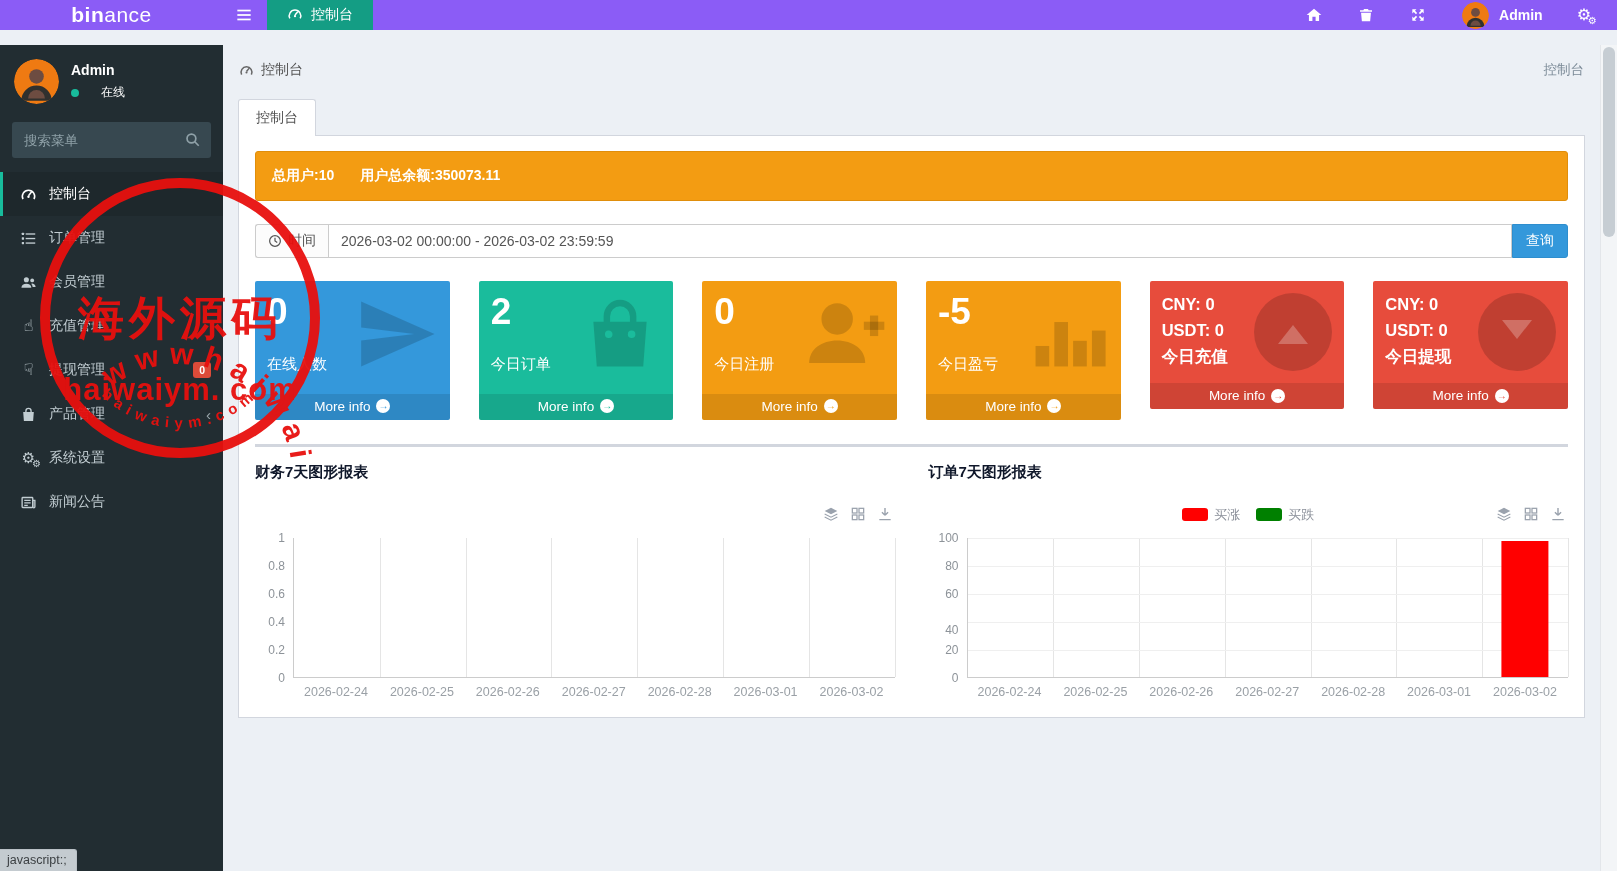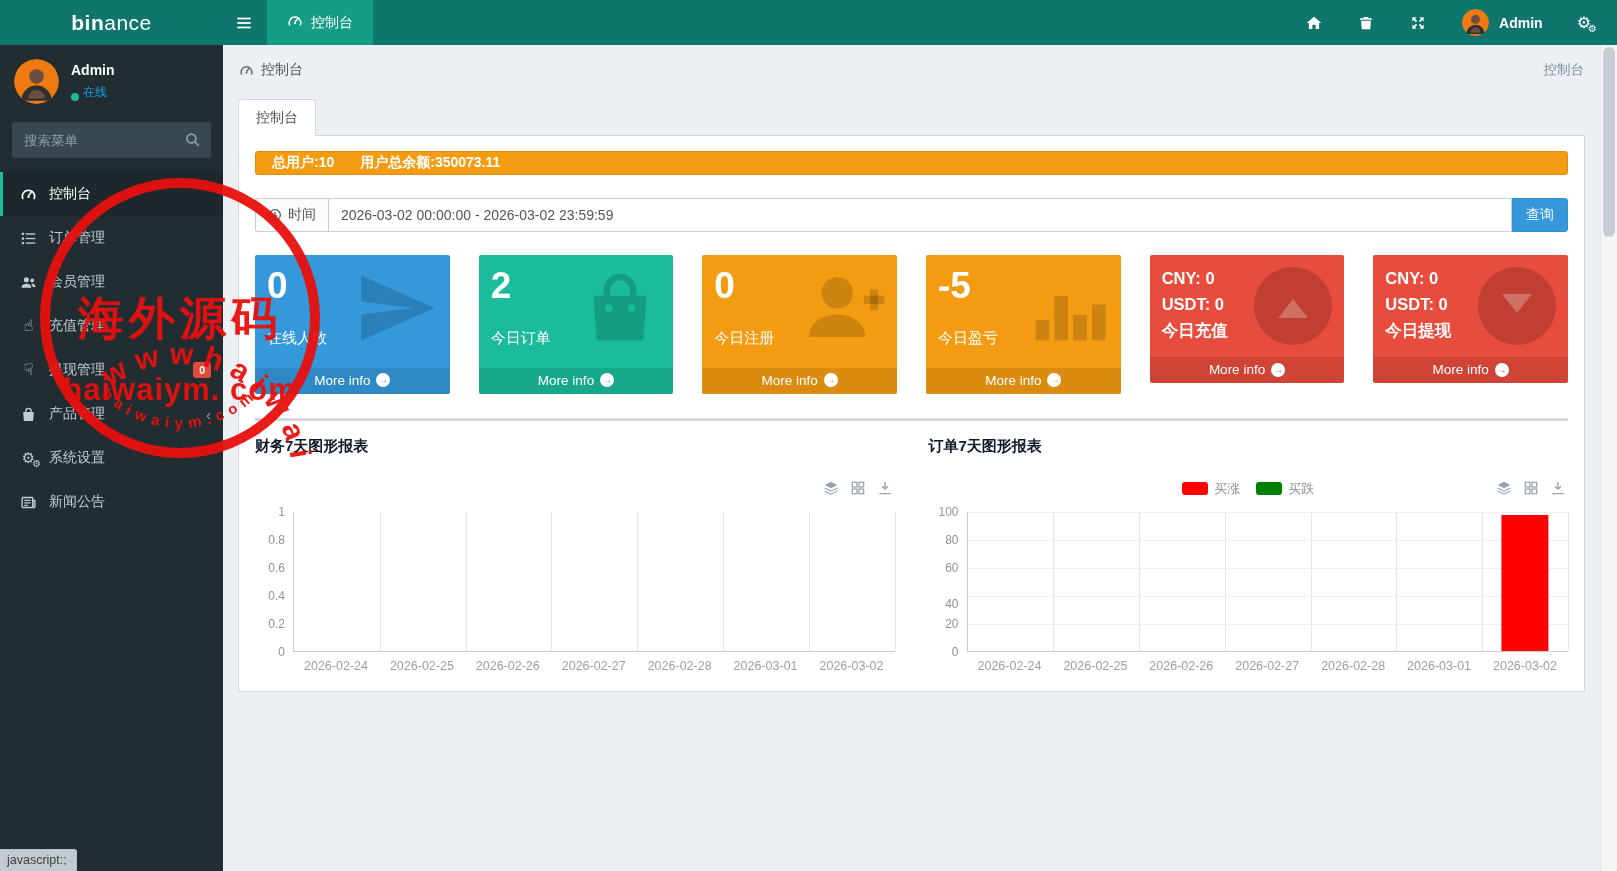--- a/index.html
+++ b/index.html
@@ -1,22 +1,22 @@
 <!DOCTYPE html>
 <html><head>
 <meta charset="utf-8">
 <style>
   * { margin:0; padding:0; box-sizing:border-box; }
   html,body { width:1617px; height:871px; overflow:hidden;
     font-family:"Liberation Sans","DejaVu Sans",sans-serif; background:#ecf0f5; }
   .app { position:relative; width:1617px; height:871px; }
 
   
-  .navbar { position:absolute; top:0; left:0; right:0; height:45px;
-    background:#0f766e; display:flex; align-items:stretch; color:#fff; z-index:5; }
+  .navbar { position:absolute; top:0; left:0; right:0; height:30px;
+    background:#8b5cf6; display:flex; align-items:stretch; color:#fff; z-index:5; }
   .logo { width:223px; display:flex; align-items:center; justify-content:center;
     font-size:21px; letter-spacing:.5px; cursor:pointer; }
   .logo b { font-weight:700; } .logo span { font-weight:300; }
   .nav-left { display:flex; align-items:stretch; }
   .hamburger { width:44px; display:flex; align-items:center; justify-content:center; cursor:pointer; }
   .hamburger svg { width:17px; height:17px; }
   .nav-tab { display:flex; align-items:center; gap:8px; padding:0 20px;
     background:#149d84; font-size:14px; cursor:pointer; }
   .nav-tab svg { width:16px; height:16px; }
   .nav-right { margin-left:auto; display:flex; align-items:center; gap:34px; padding-right:26px; }
@@ -27,21 +27,21 @@
   .nav-user span { font-size:14px; font-weight:700; }
   .gears { position:relative; font-family:"DejaVu Sans",sans-serif; font-size:16px; line-height:1; cursor:pointer; }
   .gears i { position:absolute; font-style:normal; font-size:10px; right:-6px; bottom:-3px; }
 
   
   .sidebar { position:absolute; top:45px; left:0; width:223px; bottom:0;
     background:#222d32; color:#fff; z-index:4; }
   .user-panel { display:flex; align-items:center; gap:12px; padding:14px 14px 16px; }
   .avatar { width:45px; height:45px; border-radius:50%; overflow:hidden; flex:0 0 auto; }
   .user-name { font-size:14px; font-weight:700; margin-bottom:6px; }
-  .user-status { font-size:12px; color:#0ea5e9; display:flex; align-items:flex-end; gap:4px; }
+  .user-status { font-size:12px; color:#ffffff; display:flex; align-items:center; gap:22px; }
   .dot { width:8px; height:8px; border-radius:50%; background:#18bc9c; display:inline-block; }
   .search-wrap { margin:2px 12px 14px; position:relative; }
   .search-wrap input { width:100%; height:36px; background:#374850; border:none; border-radius:3px;
     color:#cfd8dc; font-size:13.5px; padding:0 34px 0 12px; outline:none; }
   .search-wrap input::placeholder { color:#8fa1a8; }
   .search-wrap .search-ic { position:absolute; right:10px; top:9px; width:17px; height:17px; color:#8fa1a8; cursor:pointer; }
   .menu { list-style:none; }
   .menu li { display:flex; align-items:center; gap:11px; height:44px; padding-left:16px; padding-right:12px;
     font-size:14px; color:#c2cdd2; cursor:pointer; border-left:3px solid transparent; position:relative; }
   .menu li.active { background:#1e282c; color:#fff; border-left-color:#18bc9c; }
@@ -58,21 +58,21 @@
     padding:16px 16px 12px; color:#555; font-size:14px; }
   .bc-left { display:flex; align-items:center; gap:7px; }
   .bc-left svg { width:15px; height:15px; color:#666; }
   .bc-right { color:#7b8a97; font-size:13.5px; }
   .tabs { margin:8px 15px 0; border-bottom:1px solid #d2d6de; display:flex; }
   .tab { background:#fff; border:1px solid #d2d6de; border-bottom:none; border-radius:3px 3px 0 0;
     padding:9px 17px; font-size:14px; color:#555; margin-bottom:-1px; cursor:pointer; position:relative; z-index:1; }
   .panel { background:#fff; margin:0 15px; border:1px solid #d2d6de; border-top:none; padding:15px 16px 18px; }
 
   .alert { background:#f39c12; border:1px solid #e08e0b; border-radius:3px; color:#fff;
-    padding:2px 16px; font-size:14px; font-weight:700; display:flex; gap:26px; }
+    padding:15px 16px; font-size:14px; font-weight:700; display:flex; gap:26px; }
 
   .filter { display:flex; margin-top:23px; height:34px; }
   .addon { display:flex; align-items:center; gap:6px; border:1px solid #ccc; border-right:none;
     background:#fcfcfc; color:#555; font-size:14px; padding:0 12px; border-radius:3px 0 0 3px; }
   .addon svg { width:14px; height:14px; color:#555; }
   .filter input { flex:1; border:1px solid #ccc; font-size:14px; color:#555; padding:0 12px; outline:none; }
   .btn-query { background:#3498db; color:#fff; border:1px solid #2e8ece; font-size:14px;
     padding:0 13px; border-radius:0 3px 3px 0; cursor:pointer; }
 
   

